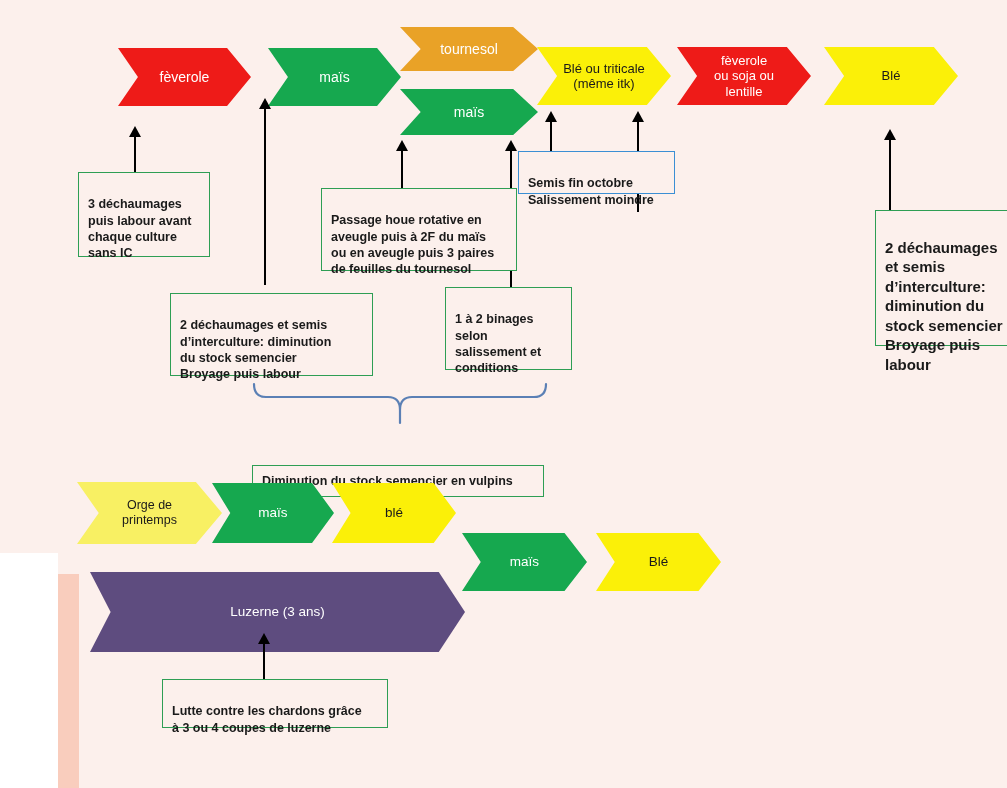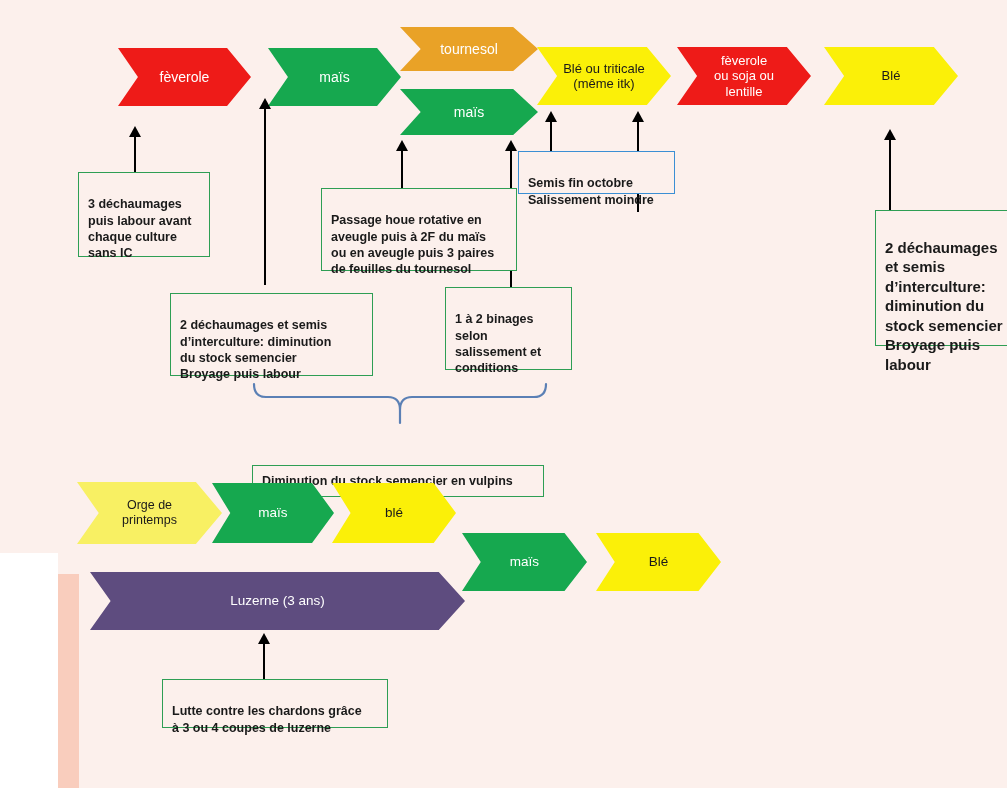--- a/index.html
+++ b/index.html
@@ -190,21 +190,21 @@
   <div class="chev" style="left:462px;top:533px;width:125px;height:58px;background:#16a84f;color:#ffffff;font-size:13.5px;
               clip-path:polygon(0 0, 82% 0, 100% 50%, 82% 100%, 0 100%, 15% 50%);">
     <span>maïs</span>
   </div>
 
   <div class="chev" style="left:596px;top:533px;width:125px;height:58px;background:#fbf008;color:#1a1a1a;font-size:13.5px;
               clip-path:polygon(0 0, 82% 0, 100% 50%, 82% 100%, 0 100%, 15% 50%);">
     <span>Blé</span>
   </div>
 
-  <div class="chev" style="left:90px;top:572px;width:375px;height:58px;background:#5e4c7f;color:#ffffff;font-size:13.5px;
+  <div class="chev" style="left:90px;top:572px;width:375px;height:80px;background:#5e4c7f;color:#ffffff;font-size:13.5px;
               clip-path:polygon(0 0, 93% 0, 100% 50%, 93% 100%, 0 100%, 5.5% 50%);">
     <span>Luzerne (3 ans)</span>
   </div>
 
   <div class="vhead" style="left:258px;top:633px;"></div>
   <div class="vline" style="left:263px;top:643px;height:37px;"></div>
 
   <div class="tbox" style="left:151px;top:679px;width:226px;height:49px;font-size:12.5px;margin-left:11px;">
     <span>Lutte contre les chardons grâce
 à 3 ou 4 coupes de luzerne</span>

